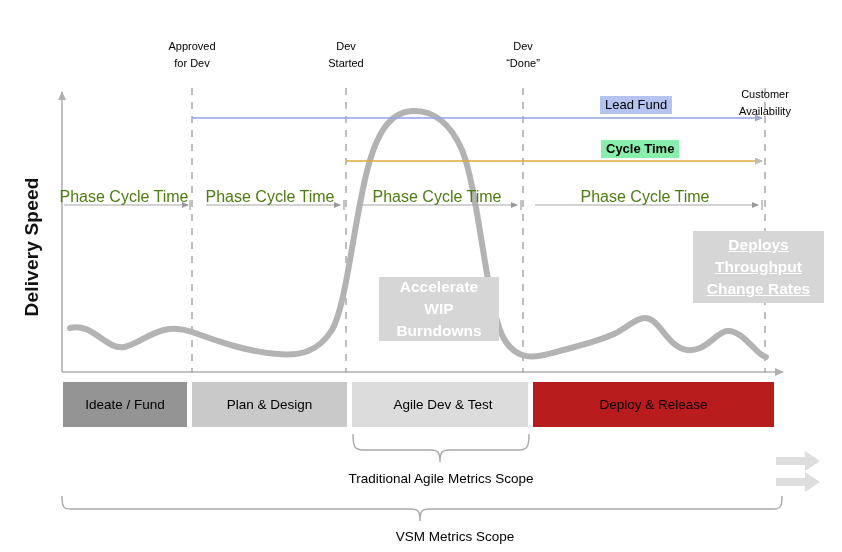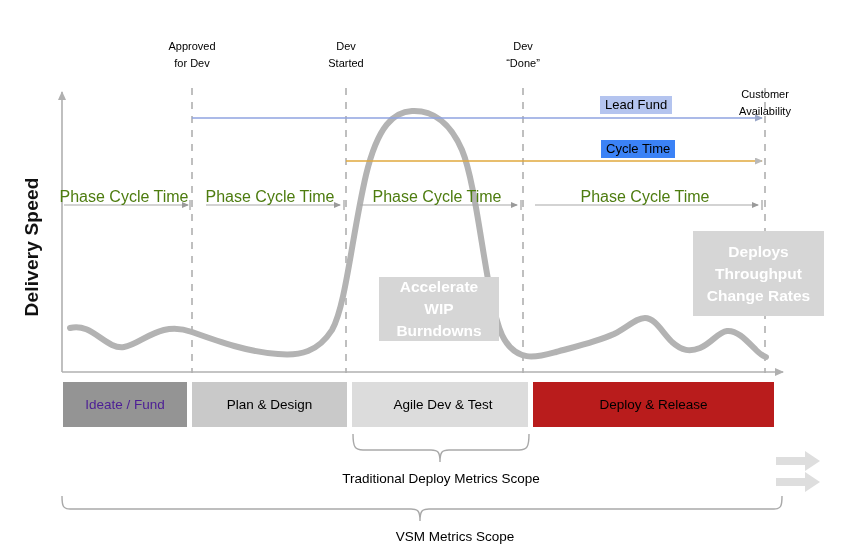--- a/index.html
+++ b/index.html
@@ -63,21 +63,21 @@
 
   
   .time-pill {
     position: absolute;
     font-size: 13px;
     padding: 1px 5px 2px 5px;
     white-space: nowrap;
     color: #000;
   }
   #lead-time-pill { background: #b4c4ef; }
-  #cycle-time-pill { background: #3b82f6; }
+  #cycle-time-pill { background: #86efac; font-weight: bold; }
 
   
   .callout {
     position: absolute;
     background: #d6d6d6;
     color: #ffffff;
     text-align: center;
     font-size: 15.5px;
     font-weight: bold;
     line-height: 22px;
@@ -205,33 +205,33 @@
   <div class="time-pill" id="cycle-time-pill" style="left:601px; top:140px;">Cycle Time</div>
 
   <div class="pct-label" style="left:124px; top:188px;">Phase Cycle Time</div>
   <div class="pct-label" style="left:270px; top:188px;">Phase Cycle Time</div>
   <div class="pct-label" style="left:437px; top:188px;">Phase Cycle Time</div>
   <div class="pct-label" style="left:645px; top:188px;">Phase Cycle Time</div>
 
   <div class="callout" style="left:379px; top:277px; width:120px; height:64px;">Accelerate
 WIP
 Burndowns</div>
-  <div class="callout" style="left:693px; top:231px; width:131px; height:85px;">Deploys
+  <div class="callout" style="left:693px; top:231px; width:131px; height:72px;text-decoration:underline;">Deploys
 Throughput
 Change Rates</div>
 
-  <div class="phase-bar" style="left:63px; top:382px; width:124px; background:#949494; color:#4c1d95;">
+  <div class="phase-bar" style="left:63px; top:382px; width:124px; background:#949494; color:#000000;">
     <span>Ideate / Fund</span>
   </div>
   <div class="phase-bar" style="left:192px; top:382px; width:155px; background:#c9c9c9; color:#000000;">
     <span>Plan &amp; Design</span>
   </div>
   <div class="phase-bar" style="left:352px; top:382px; width:176px; background:#dcdcdc; color:#000000;padding-left:6px;">
     <span>Agile Dev &amp; Test</span>
   </div>
   <div class="phase-bar" style="left:533px; top:382px; width:241px; background:#b91c1c; color:#000000;">
     <span>Deploy &amp; Release</span>
   </div>
 
-  <div class="scope-label" style="left:441px; top:471px;">Traditional Deploy Metrics Scope</div>
+  <div class="scope-label" style="left:441px; top:471px;">Traditional Agile Metrics Scope</div>
   <div class="scope-label" style="left:421px; top:529px;margin-left:34px;">VSM Metrics Scope</div>
 
 </div>
 
 </body></html>

